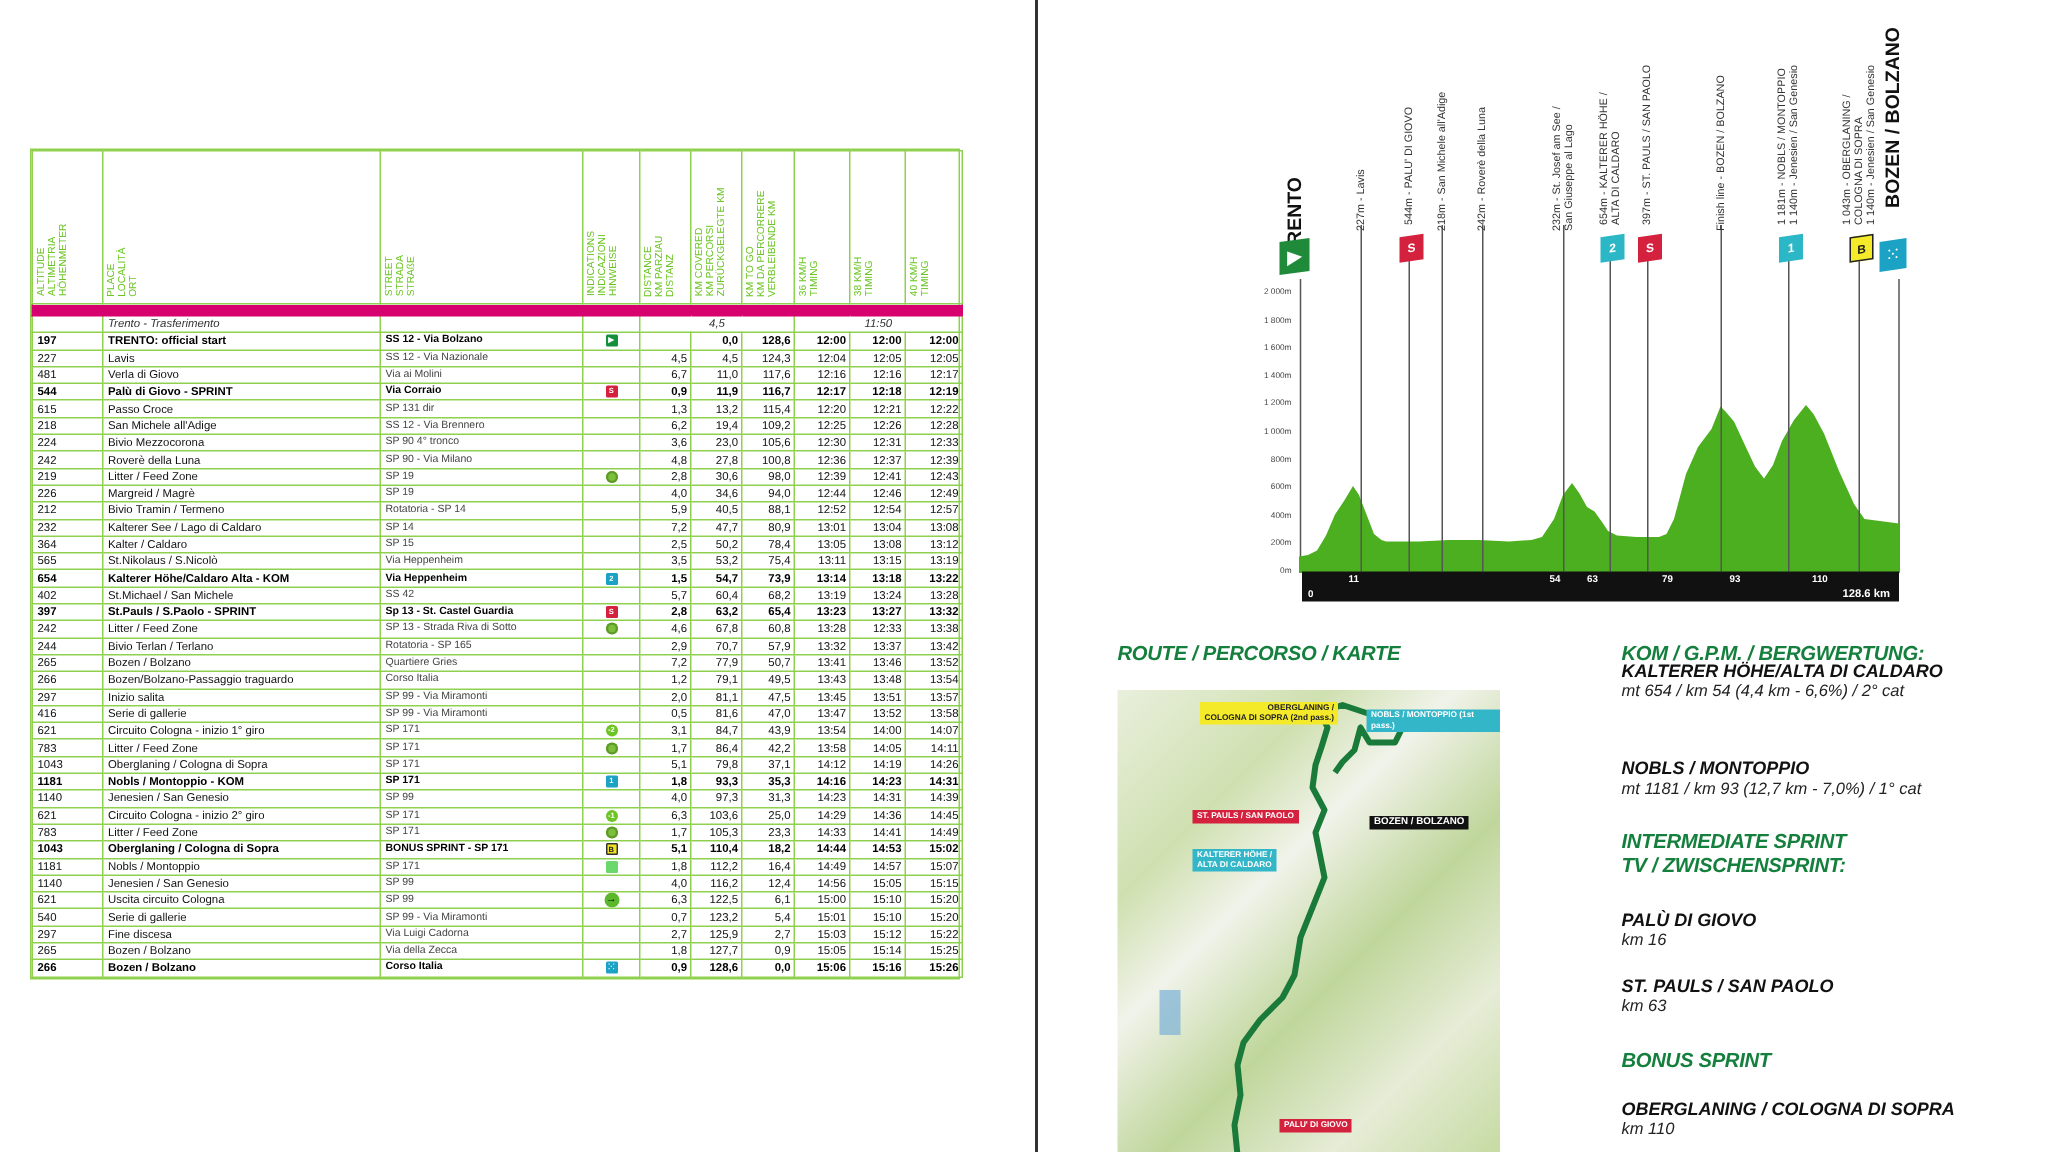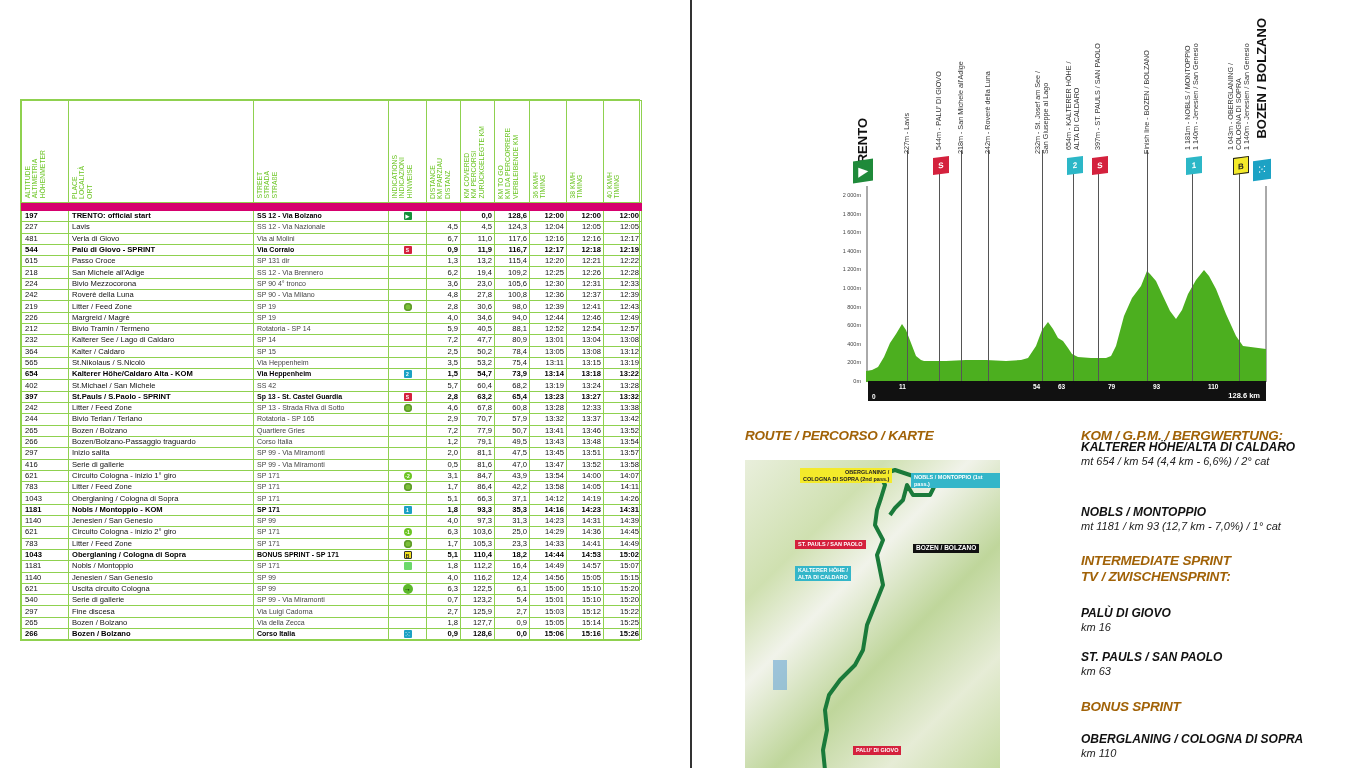--- a/index.html
+++ b/index.html
@@ -75,21 +75,21 @@
   .flag-kom1 { background: #2cb7c7; }
   .flag-bonus { background: #f4ea2a; color: #222; border: 1px solid #222; }
   .flag-finish { background: #1ca2c4; width: 18px; height: 20px; line-height: 20px; }
   .big-title {
     position: absolute; writing-mode: vertical-rl; transform: rotate(180deg);
     font-weight: 900; font-size: 13px; color: #111; white-space: nowrap;
   }
 
   
   .section-title {
-    position: absolute; color: #a16207; font-weight: 900; font-style: italic;
+    position: absolute; color: #15803d; font-weight: 900; font-style: italic;
     font-size: 13.5px; letter-spacing: -0.2px;
   }
   .map {
     position: absolute; left: 745px; top: 460px; width: 255px; height: 308px;
     background: linear-gradient(135deg, #e9efdc 0%, #cfe0b0 25%, #f1f3ea 40%, #bfd69b 60%, #e6ecd6 80%, #c6dba3 100%);
     overflow: hidden;
   }
   .map-label {
     position: absolute; font-size: 5.5px; font-weight: bold; padding: 1px 3px; white-space: pre-line; line-height: 6.5px;
   }
@@ -146,20 +146,28 @@
         <th><span class="vhead">38 KM/H
 TIMING</span></th>
         <th><span class="vhead">40 KM/H
 TIMING</span></th>
       </tr>
     </thead>
     <tbody id="tt-body">
       <tr class="magenta">
           <td colspan="10"></td>
         </tr>
+      <tr class="italic">
+        <td></td>
+        <td>Trento - Trasferimento</td>
+        <td></td>
+          <td></td>
+        <td colspan="3" style="text-align:center">4,5</td>
+        <td colspan="3" style="text-align:center">11:50</td>
+      </tr>
     <tr class="bold">
           <td>197</td>
           <td>TRENTO: official start</td>
           <td class="street">SS 12 - Via Bolzano</td>
           <td class="ind"><span class="ind-icon ind-start">▶</span></td>
           <td class="num"></td>
           <td class="num">0,0</td>
           <td class="num">128,6</td>
           <td class="num">12:00</td>
           <td class="num">12:00</td>
@@ -452,21 +460,21 @@
           <td class="num">13:58</td>
           <td class="num">14:05</td>
           <td class="num">14:11</td>
         </tr>
         <tr>
           <td>1043</td>
           <td>Oberglaning / Cologna di Sopra</td>
           <td class="street">SP 171</td>
           <td class="ind"></td>
           <td class="num">5,1</td>
-          <td class="num">66,3</td>
+          <td class="num">79,8</td>
           <td class="num">37,1</td>
           <td class="num">14:12</td>
           <td class="num">14:19</td>
           <td class="num">14:26</td>
         </tr>
         <tr class="bold">
           <td>1181</td>
           <td>Nobls / Montoppio - KOM</td>
           <td class="street">SP 171</td>
           <td class="ind"><span class="ind-icon ind-kom">1</span></td>

